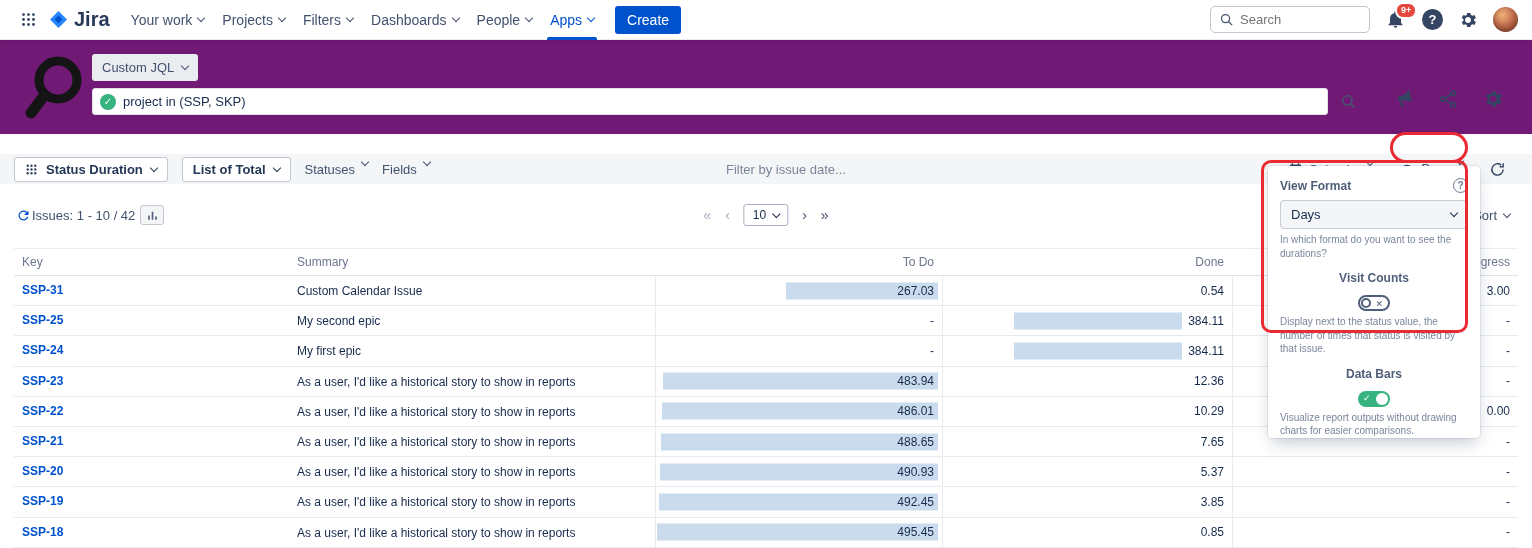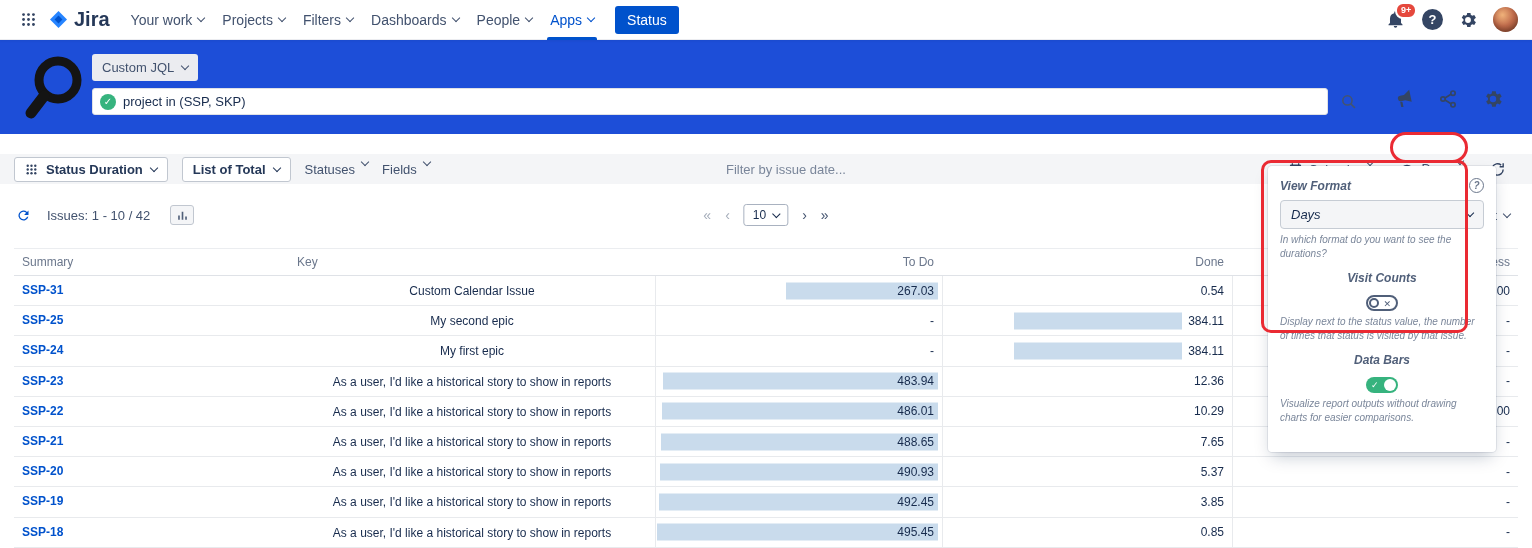--- a/index.html
+++ b/index.html
@@ -30,21 +30,21 @@
   .bell-wrap { position:relative; width:22px; height:22px; cursor:pointer; }
   .badge { position:absolute; top:-7px; left:10px; background:#E5483D; color:#fff; font-size:9px;
     font-weight:700; padding:1.5px 4px; border-radius:8px; border:2px solid #fff; }
   .help-circle { width:21px; height:21px; border-radius:50%; background:#344563; color:#fff;
     font-size:13px; font-weight:700; display:flex; align-items:center; justify-content:center; cursor:pointer; }
   .avatar { width:25px; height:25px; border-radius:50%; cursor:pointer;
     background:radial-gradient(circle at 38% 32%, #f0b27a 0%, #c06c4c 48%, #7e4631 100%);
     box-shadow:inset 0 -3px 5px rgba(60,20,10,.35); }
 
   
-  .query { position:relative; height:94px; padding:14px 4px 0 92px; background:#1d4ed8; }
+  .query { position:relative; height:94px; padding:14px 4px 0 92px; background:#701a75; }
   .app-logo { position:absolute; left:22px; top:12px; }
   .mode-btn { display:inline-flex; align-items:center; gap:8px; background:#ebecf0; color:#42526E;
     font-size:13px; border:none; border-radius:3px; padding:6px 10px; cursor:pointer; margin-bottom:7px; }
   .jql-row { display:flex; align-items:center; gap:12px; }
   .jql-input-wrap { position:relative; width:1236px; }
   .jql-input { width:100%; height:27px; border:1px solid #dfe1e6; border-radius:3px;
     padding:0 10px 0 30px; font-size:13px; color:#172B4D; font-family:inherit; outline:none; }
   .jql-check { position:absolute; left:8px; top:5.5px; width:16px; height:16px; border-radius:50%;
     background:#36B37E; color:#fff; font-size:10px; display:flex; align-items:center; justify-content:center; }
   .jql-search-btn { background:none; border:none; cursor:pointer; display:flex; }
@@ -57,51 +57,51 @@
   .tb-btn { display:inline-flex; align-items:center; gap:8px; background:#fff; border:1px solid #c1c7d0;
     border-radius:3px; padding:4px 10px; font-size:13px; font-weight:700; color:#253858; cursor:pointer; }
   .tb-link { display:inline-flex; gap:7px; color:#42526E; cursor:pointer; }
   .tb-filter { position:absolute; left:726px; color:#7A869A; cursor:text; }
   .tb-right { position:absolute; right:26px; top:0; height:100%; display:flex; align-items:center; gap:26px; }
   .tb-right .tb-link { gap:6px; font-weight:500; }
 
   
   .results { position:relative; height:34px; margin-top:14px; display:flex; align-items:center;
     padding:0 16px; font-size:13px; color:#42526E; }
-  .res-left { display:flex; align-items:center; gap:16px; }
+  .res-left { display:flex; align-items:center; gap:1px; }
   .chart-btn { display:flex; align-items:center; justify-content:center; width:24px; height:20px;
     background:#f4f5f7; border:1px solid #c1c7d0; border-radius:3px; cursor:pointer; margin-left:4px; }
   .pagination { position:absolute; left:50%; transform:translateX(-50%); display:flex;
     align-items:center; gap:14px; font-size:14px; }
   .pg-dis { color:#A5ADBA; cursor:default; }
   .pg-en { color:#42526E; cursor:pointer; }
   .pg-select { display:flex; align-items:center; gap:7px; border:1px solid #a9b2c0; border-radius:3px;
     background:#fff; padding:3px 8px; font-size:12px; color:#172B4D; cursor:pointer;text-align:center; }
   .sort { position:absolute; right:22px; display:flex; align-items:center; gap:7px; cursor:pointer; }
 
   
   .table { margin:16px 14px 0; font-size:12px; }
   .hrow, .row { display:grid; grid-template-columns:275px 366px 287px 290px 286px; }
   .hrow { color:#6B778C; border-top:1px solid #ebedf0; border-bottom:1px solid #dfe2e7; }
   .hrow .h { padding:6px 8px; }
   .h.num { text-align:right; }
   .row { min-height:27px; border-bottom:1px solid #e8eaed; }
   .c-key { padding:7px 8px 4px; }
   .key-link { color:#0052CC; font-weight:600; cursor:pointer; }
-  .c-sum { padding:7px 8px 6px; color:#172B4D; line-height:1.35;text-align:center; }
+  .c-sum { padding:7px 8px 6px; color:#172B4D; line-height:1.35; }
   .c-num { position:relative; border-left:1px solid #e8eaed; }
   .c-num .cell-value { position:absolute; right:8px; top:50%; transform:translateY(-50%); z-index:2; }
   .databar { position:absolute; right:4px; top:50%; transform:translateY(-50%); height:17px;
     background:#c9dbec; z-index:1; }
   .todo-cell .databar { right:50px; }
 
   
-  .panel { position:absolute; left:1268px; top:166px; width:228px; background:#fff; border-radius:4px;
-    padding:10px 12px 28px; z-index:40;
-    box-shadow:0 0 0 1px rgba(9,30,66,.08), 0 8px 16px -4px rgba(9,30,66,.25);font-style:italic; }
+  .panel { position:absolute; left:1268px; top:166px; width:212px; background:#fff; border-radius:4px;
+    padding:10px 12px 0; z-index:40;
+    box-shadow:0 0 0 1px rgba(9,30,66,.08), 0 8px 16px -4px rgba(9,30,66,.25); }
   .p-row { display:flex; align-items:center; justify-content:space-between; margin-top:2px; }
   .p-label { font-size:12px; font-weight:700; color:#505F79; }
   .p-help-icon { width:15px; height:15px; border-radius:50%; border:1.5px solid #6B778C; color:#6B778C;
     font-size:10px; font-weight:700; display:flex; align-items:center; justify-content:center; cursor:pointer; }
   .p-select { margin-top:7px; height:29px; background:#f4f5f7; border:1.5px solid #c6ccd4; border-radius:4px;
     display:flex; align-items:center; justify-content:space-between; padding:0 10px; font-size:13px;
     color:#172B4D; cursor:pointer; }
   .p-help { margin-top:4px; font-size:10px; line-height:1.35; color:#7A869A; }
   .mt { margin-top:11px; }
   .toggle { position:relative; width:32px; height:16px; border-radius:9px; cursor:pointer; flex:0 0 auto; }
@@ -168,22 +168,29 @@
         </div>
       <div class="topnav-item">
           <span>People</span>
           <span class="chev"></span>
         </div>
       <div class="topnav-item active">
           <span>Apps</span>
           <span class="chev"></span>
         </div>
     </nav>
-    <button class="create-btn">Status</button>
+    <button class="create-btn">Create</button>
     <div class="nav-right">
+      <div class="search-box">
+        <svg viewBox="0 0 24 24" width="15" height="15" fill="none" stroke="#44546F" stroke-width="2">
+            <circle cx="10.5" cy="10.5" r="6.5"></circle>
+            <path d="M15.5 15.5L21 21"></path>
+          </svg>
+        <input type="text" placeholder="Search" style="">
+      </div>
       <div class="bell-wrap">
         <svg viewBox="0 0 24 24" width="21" height="21">
             <path fill="#344563" d="M12 21.5a2 2 0 0 0 2-2h-4a2 2 0 0 0 2 2zm6.3-5.5v-5a6.3 6.3 0 0 0-4.8-6.1V4.2a1.5 1.5 0 0 0-3 0v.7A6.3 6.3 0 0 0 5.7 11v5L4 17.7v.8h16v-.8z"></path>
           </svg>
         <span class="badge">9+</span>
       </div>
       <div class="help-circle">
           <span>?</span>
         </div>
       <div style="cursor:pointer;display:flex;">
@@ -325,22 +332,22 @@
       <span class="pg-en">»</span>
     </div>
     <div class="sort">
       <span>Sort</span>
         <span class="chev"></span>
     </div>
   </div>
 
   <div class="table">
     <div class="hrow">
+      <div class="h">Key</div>
       <div class="h">Summary</div>
-      <div class="h">Key</div>
       <div class="h num">To Do</div>
       <div class="h num">Done</div>
       <div class="h num">In Progress</div>
     </div>
     <div>
         <div class="row">
       <div class="cell c-key"><span class="key-link">SSP-31</span></div>
       <div class="cell c-sum"><span>Custom Calendar Issue</span></div>
       <div class="cell c-num done-cell">
             <div class="databar" style="width: 53%;"></div>

